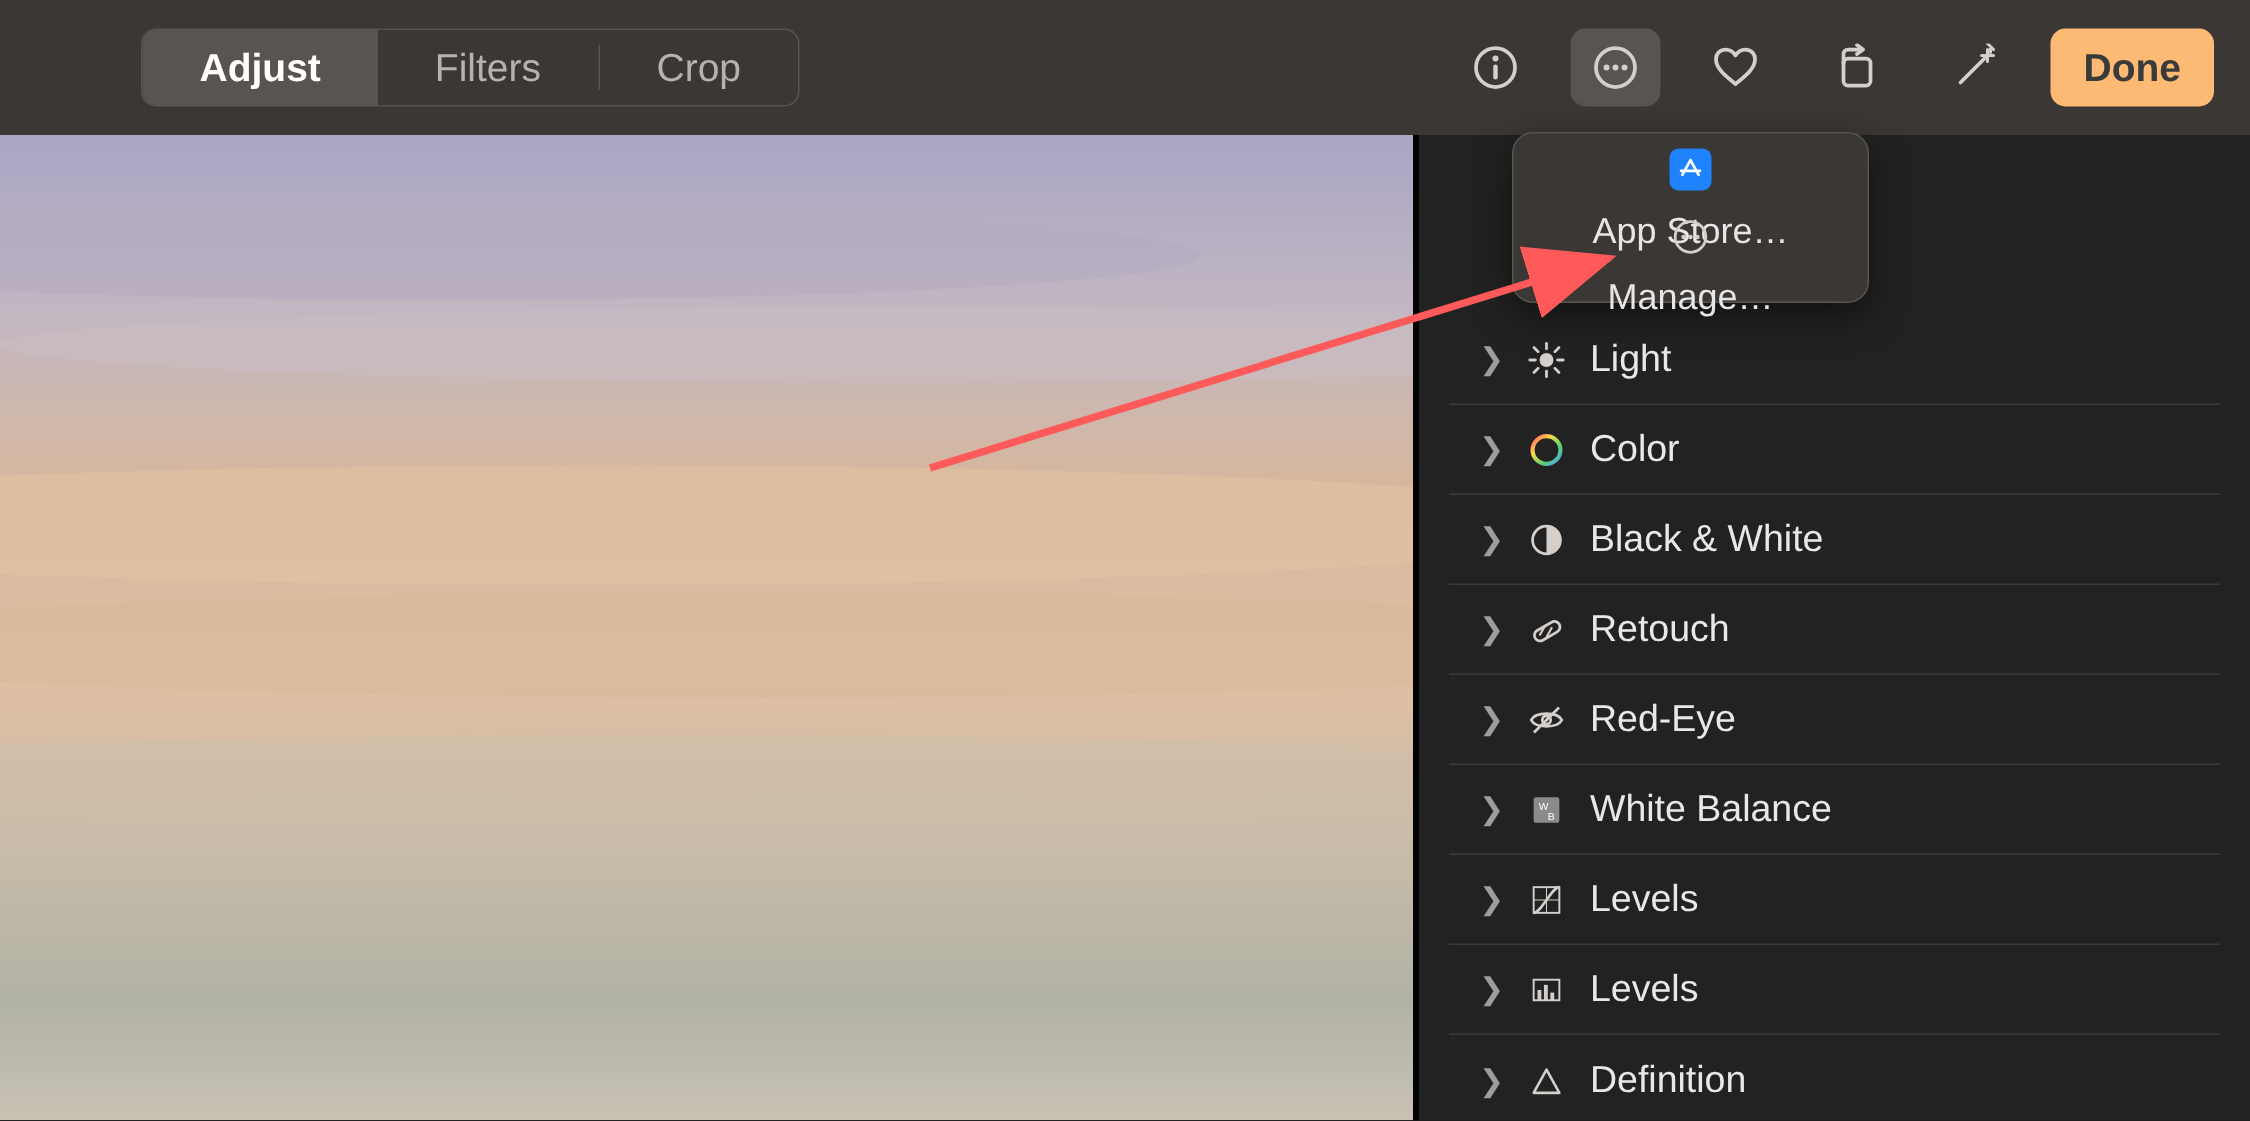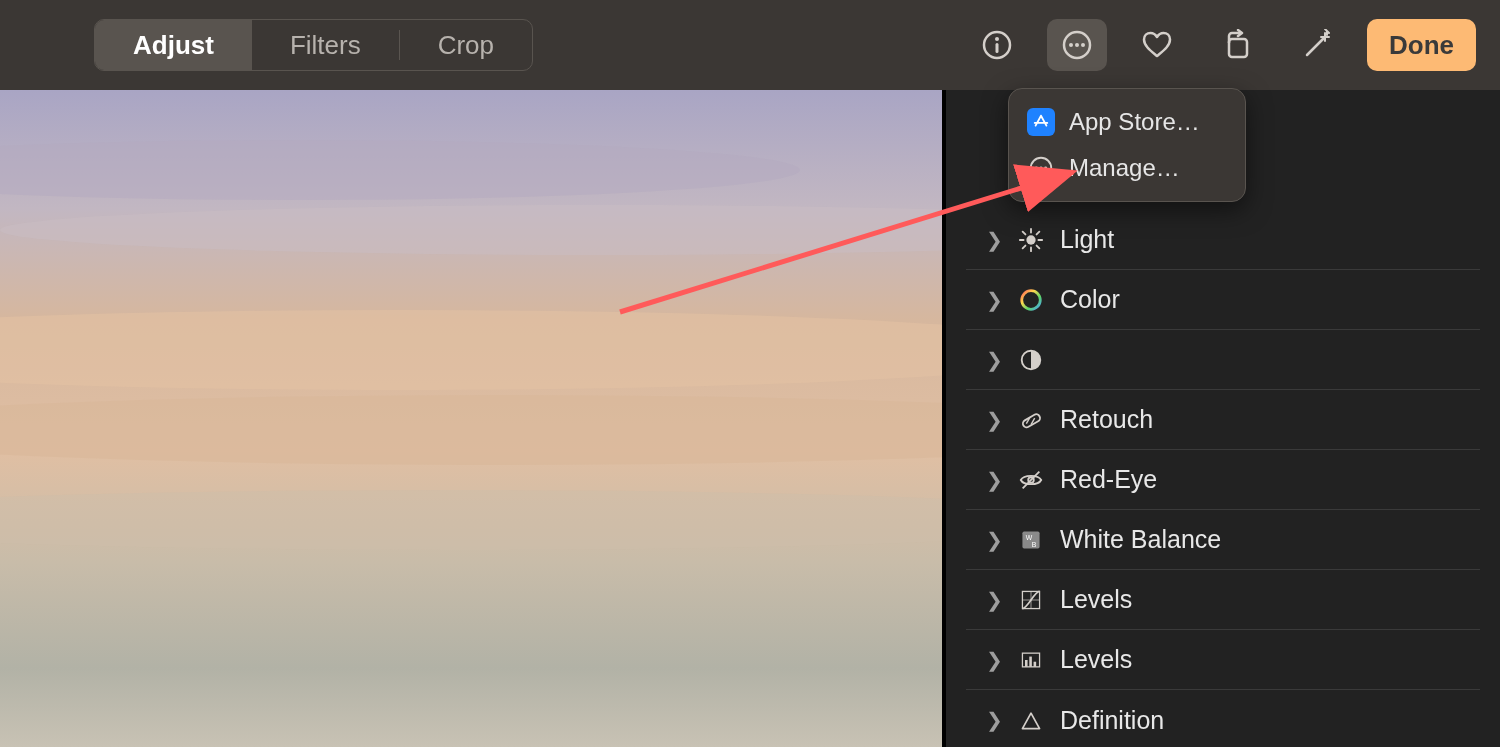--- a/index.html
+++ b/index.html
@@ -18,21 +18,21 @@
   .image-area { width: 942px; height: 100%; position: relative; overflow: hidden; background: #000; }
   .sky { position:absolute; inset:0; }
   .sidebar { flex: 1; background: #222; border-left: 4px solid #000; position: relative; padding-top: 20px; }
   .adjust-row { display: flex; align-items: center; gap: 14px; height: 60px; padding: 0 18px 0 20px; border-bottom: 1px solid #3a3a3a; margin: 0 20px 0 20px; cursor: pointer; }
   .adjust-row:first-child { border-top: 1px solid #3a3a3a; }
   .chev { color: #9d9d9d; font-size: 20px; width: 16px; }
   .row-icon { width: 30px; height: 30px; display:flex; align-items:center; justify-content:center; }
   .row-label { font-size: 25px; color: #e8e8e8; }
   
   .popover { position: absolute; top: -2px; left: 62px; width: 238px; background: #3b3734; border: 1px solid #59544f; border-radius: 14px; padding: 10px 0; box-shadow: 0 8px 24px rgba(0,0,0,0.5); z-index: 30; }
-  .pop-item { display:flex; align-items:center; gap:14px; height:46px; padding:0 18px; font-size:24px; color:#e6e6e6; cursor:pointer; }
+  .pop-item { display:flex; align-items:center; gap:14px; height:46px; padding:0 18px; font-size:24px; color:#e6e6e6; cursor:pointer;flex-direction:column; }
   .pop-icon { width:28px; height:28px; display:flex; align-items:center; justify-content:center; }
   .appstore-badge { width:28px; height:28px; background:#1f82ff; border-radius:6px; display:flex; align-items:center; justify-content:center; }
   
   .arrow-annotation { position:absolute; pointer-events:none; z-index:40; }
 </style>
 </head>
 <body>
 
 <div class="toolbar">
   <div class="seg">
@@ -166,20 +166,21 @@
       <span class="row-label">Color</span>
     </div>
     <div class="adjust-row">
       <span class="chev">❯</span>
       <span class="row-icon">
           <svg viewBox="0 0 28 28" width="26" height="26">
             <circle cx="14" cy="14" r="10" fill="none" stroke="#d4cfca" stroke-width="2"></circle>
             <path d="M14 4 A10 10 0 0 1 14 24 Z" fill="#d4cfca"></path>
           </svg>
         </span>
+      <span class="row-label">Black &amp; White</span>
     </div>
     <div class="adjust-row">
       <span class="chev">❯</span>
       <span class="row-icon">
           <svg viewBox="0 0 28 28" width="26" height="26">
             <rect x="4" y="11" width="20" height="8" rx="4" fill="none" stroke="#d4cfca" stroke-width="2" transform="rotate(-30 14 14)"></rect>
             <line x1="9" y1="18" x2="13" y2="11" stroke="#d4cfca" stroke-width="1.5"></line>
             <line x1="14" y1="19" x2="18" y2="12" stroke="#d4cfca" stroke-width="1.5"></line>
           </svg>
         </span>

